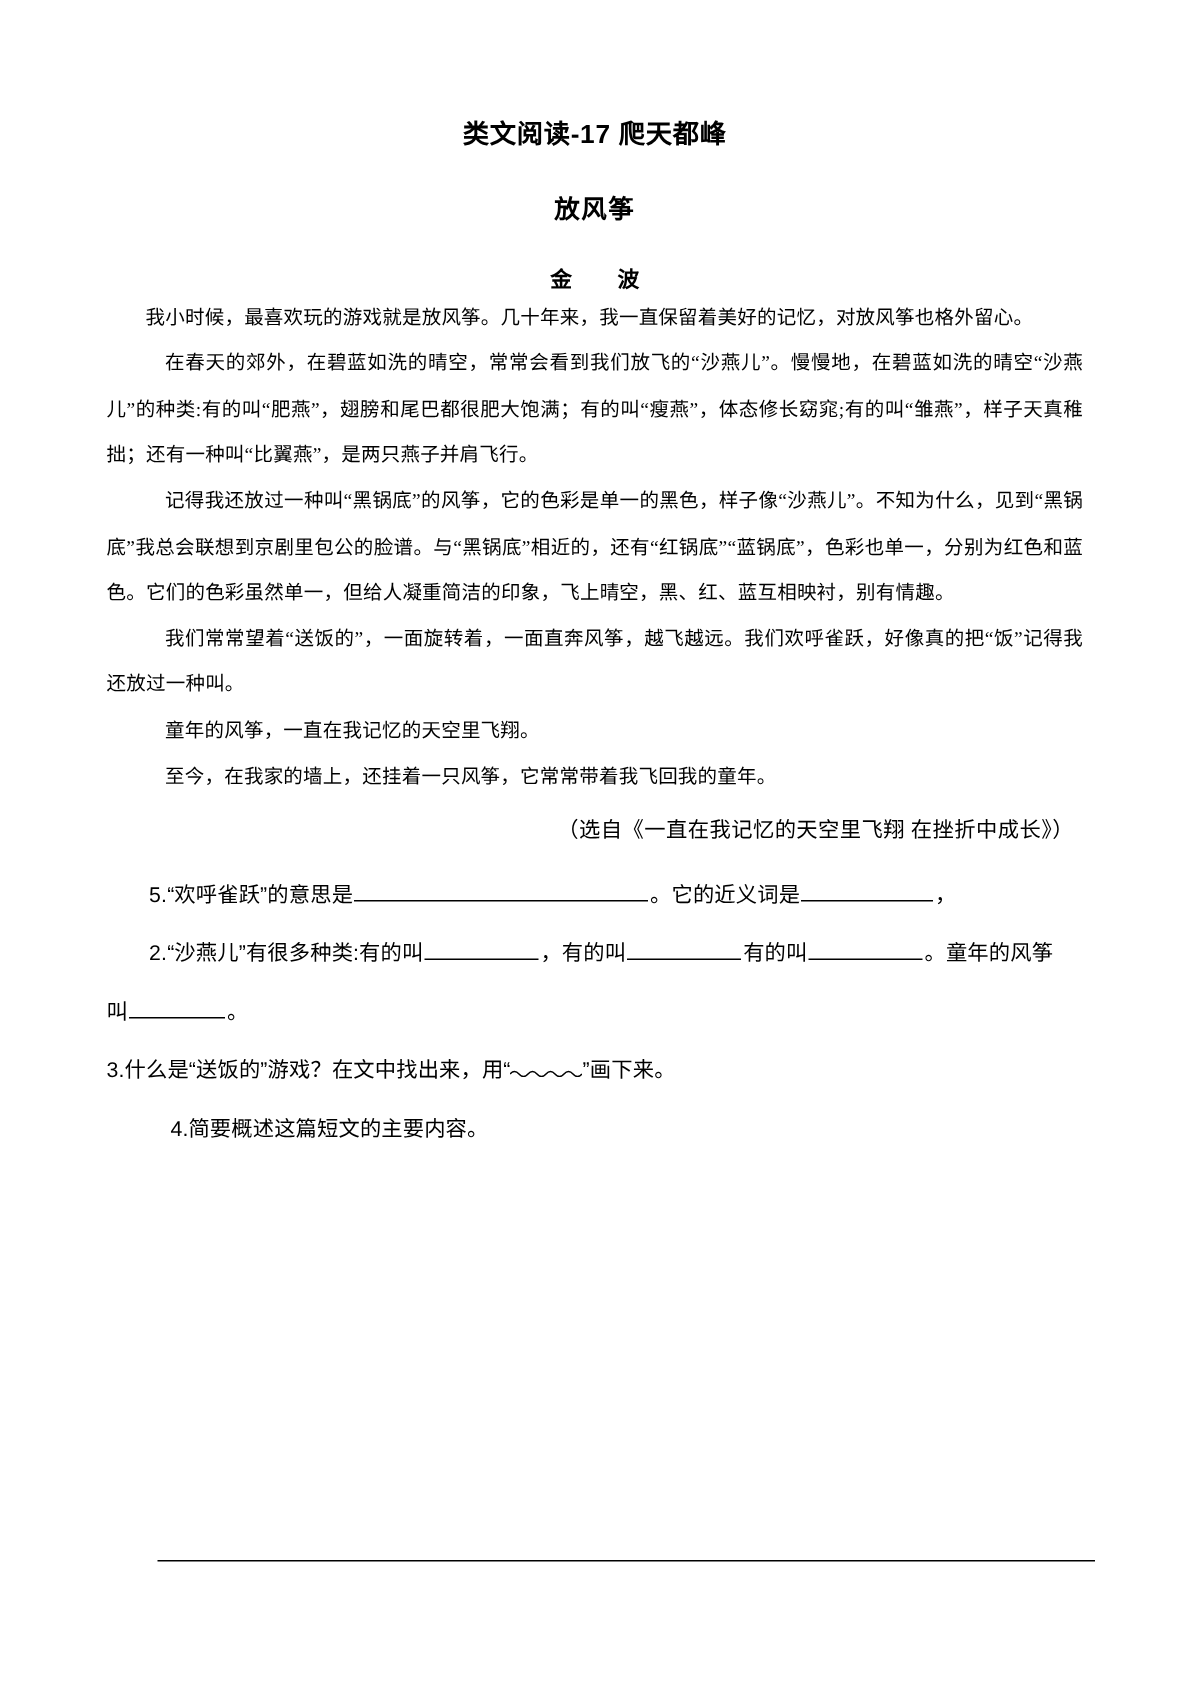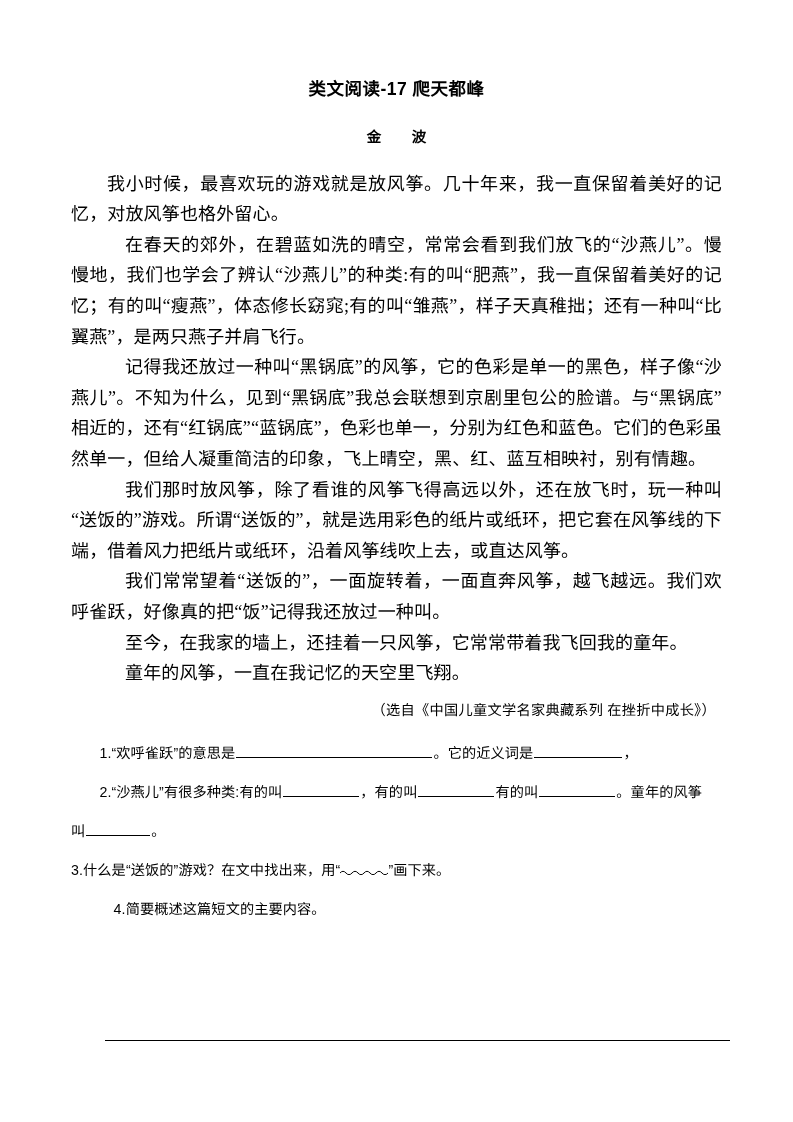--- a/index.html
+++ b/index.html
@@ -55,22 +55,21 @@
     letter-spacing: 8px;
     margin: 0;
     padding-top: 27px;
     padding-left: 8px;
     line-height: 1.3;
     font-family: Liberation Sans, sans-serif;
   }
 
   
   .article {
-    margin-top: 22px;
-    font-size: 18px;
+    font-size: 13px;
     line-height: 30.6px;
     text-align: justify;
     text-justify: inter-character;
     letter-spacing: 0.15px;
   }
   .article p {
     margin: 0;
     text-indent: 2em;
   }
   .article p.indent3 {
@@ -146,38 +145,38 @@
     border-top: 1.6px solid #000;
   }
 </style>
 </head>
 <body>
 
 <div class="page">
 
   <h1 class="doc-title">类文阅读-17  爬天都峰</h1>
 
+  <h2 class="piece-title">放风筝</h2>
 
   <div class="author">金　波</div>
 
   <div class="article">
     <p>我小时候，最喜欢玩的游戏就是放风筝。几十年来，我一直保留着美好的记忆，对放风筝也格外留心。</p>
-    <p class="indent3">在春天的郊外，在碧蓝如洗的晴空，常常会看到我们放飞的“沙燕儿”。慢慢地，我们也学会了辨认“沙燕儿”的种类:有的叫“肥燕”，我一直保留着美好的记忆；有的叫“瘦燕”，体态修长窈窕;有的叫“雏燕”，样子天真稚拙；还有一种叫“比翼燕”，是两只燕子并肩飞行。</p>
+    <p class="indent3">在春天的郊外，在碧蓝如洗的晴空，常常会看到我们放飞的“沙燕儿”。慢慢地，在碧蓝如洗的晴空“沙燕儿”的种类:有的叫“肥燕”，翅膀和尾巴都很肥大饱满；有的叫“瘦燕”，体态修长窈窕;有的叫“雏燕”，样子天真稚拙；还有一种叫“比翼燕”，是两只燕子并肩飞行。</p>
     <p class="indent3">记得我还放过一种叫“黑锅底”的风筝，它的色彩是单一的黑色，样子像“沙燕儿”。不知为什么，见到“黑锅底”我总会联想到京剧里包公的脸谱。与“黑锅底”相近的，还有“红锅底”“蓝锅底”，色彩也单一，分别为红色和蓝色。它们的色彩虽然单一，但给人凝重简洁的印象，飞上晴空，黑、红、蓝互相映衬，别有情趣。</p>
-    <p class="indent3">我们那时放风筝，除了看谁的风筝飞得高远以外，还在放飞时，玩一种叫“送饭的”游戏。所谓“送饭的”，就是选用彩色的纸片或纸环，把它套在风筝线的下端，借着风力把纸片或纸环，沿着风筝线吹上去，或直达风筝。</p>
     <p class="indent3">我们常常望着“送饭的”，一面旋转着，一面直奔风筝，越飞越远。我们欢呼雀跃，好像真的把“饭”记得我还放过一种叫。</p>
+    <p class="indent3">童年的风筝，一直在我记忆的天空里飞翔。</p>
     <p class="indent3">至今，在我家的墙上，还挂着一只风筝，它常常带着我飞回我的童年。</p>
-    <p class="indent3">童年的风筝，一直在我记忆的天空里飞翔。</p>
   </div>
 
-  <div class="source">（选自《中国儿童文学名家典藏系列 在挫折中成长》）</div>
+  <div class="source">（选自《一直在我记忆的天空里飞翔 在挫折中成长》）</div>
 
   <div class="questions">
 
-    <p><span>1.“欢呼雀跃”的意思是</span><span class="blank w-xl"></span><span>。它的近义词是</span><span class="blank w-lg"></span><span>，</span></p>
+    <p><span>5.“欢呼雀跃”的意思是</span><span class="blank w-xl"></span><span>。它的近义词是</span><span class="blank w-lg"></span><span>，</span></p>
 
 
     <p><span>2.“沙燕儿”有很多种类:有的叫</span><span class="blank w-md"></span><span>，有的叫</span><span class="blank w-md"></span><span>有的叫</span><span class="blank w-md"></span><span>。童年的风筝</span></p>
 
     <p class="q-flush"><span>叫</span><span class="blank w-sm"></span><span>。</span></p>
 
     <p class="q-flush"><span>3.什么是“送饭的”游戏？在文中找出来，用“</span><span class="wavy"><svg viewBox="0 0 48 6" preserveAspectRatio="none" xmlns="http://www.w3.org/2000/svg">
             <path d="M0,4 Q3,0.6 6,4 T12,4 T18,4 T24,4 T30,4 T36,4 T42,4 T48,4" fill="none" stroke="#000" stroke-width="1"></path>
           </svg></span><span>”画下来。</span></p>
 

